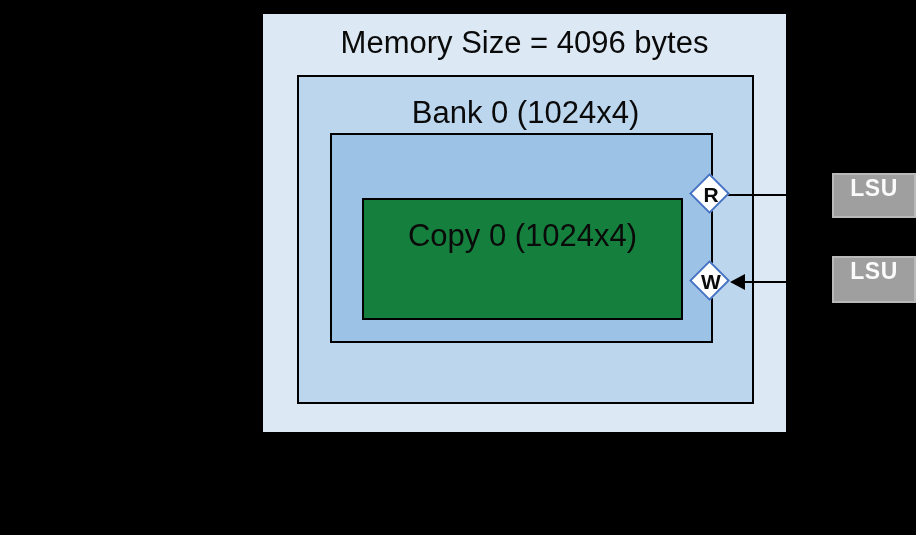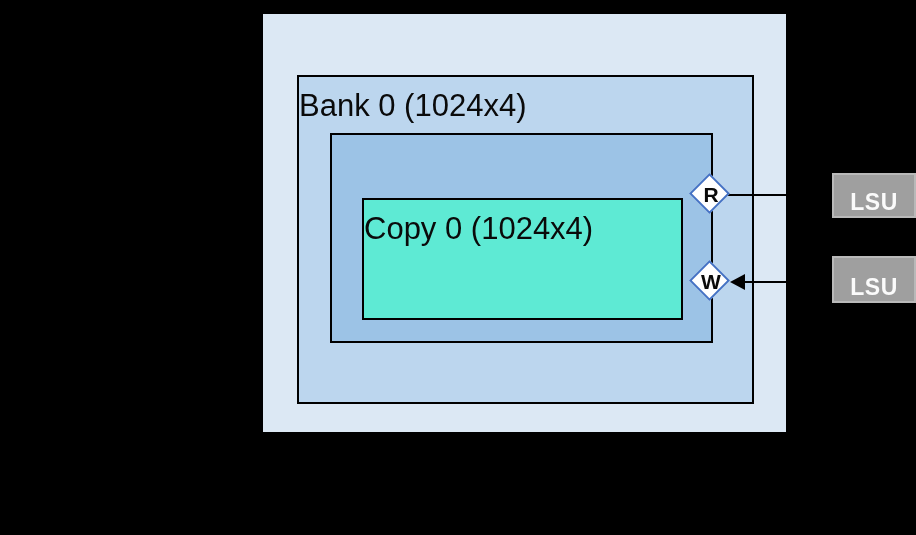--- a/index.html
+++ b/index.html
@@ -30,37 +30,38 @@
     white-space: nowrap;
   }
   .bank-box {
     position: absolute;
     left: 34px; top: 61px;
     width: 457px; height: 329px;
     background: #bcd6ee;
     border: 2px solid #000;
   }
   .bank-label, .replicate-label, .copy-label {
-    padding-top: 11px;
+    padding-top: 18px;
+    text-align: center;
     font-size: 31px;
     line-height: 36px;
     white-space: nowrap;
   }
   .replicate-box {
     position: absolute;
     left: 31px; top: 56px;
     width: 383px; height: 210px;
     background: #9cc3e6;
     border: 2px solid #000;
   }
   .copy-box {
     position: absolute;
     left: 30px; top: 63px;
     width: 321px; height: 122px;
-    background: #5eead4;
+    background: #15803d;
     border: 2px solid #000;
   }
 
   
   .connector {
     position: absolute;
     height: 2px;
     background: #000;
     z-index: 5;
   }
@@ -104,39 +105,40 @@
   }
 
   
   .lsu-box {
     position: absolute;
     left: 832px;
     width: 84px;
     background: #9f9f9f;
     border: 2px solid #b9b9b9;
     display: flex;
-    align-items: flex-end;
+    align-items: flex-start;
     justify-content: center;
     z-index: 10;
   }
   .lsu-read  { top: 173px; height: 45px; }
   .lsu-write { top: 256px; height: 47px; }
   .lsu-label {
     font-size: 23px;
     font-weight: bold;
     color: #fbfbfb;
     letter-spacing: 0.5px;
   }
 </style>
 </head>
 <body>
 
 <div class="stage">
 
   <div class="memory-box">
+    <div class="memory-title">Memory Size = 4096 bytes</div>
 
     <div class="bank-box">
       <div class="bank-label">Bank 0 (1024x4)</div>
 
       <div class="replicate-box">
 
         <div class="copy-box">
           <div class="copy-label">Copy 0 (1024x4)</div>
         </div>
       </div>

